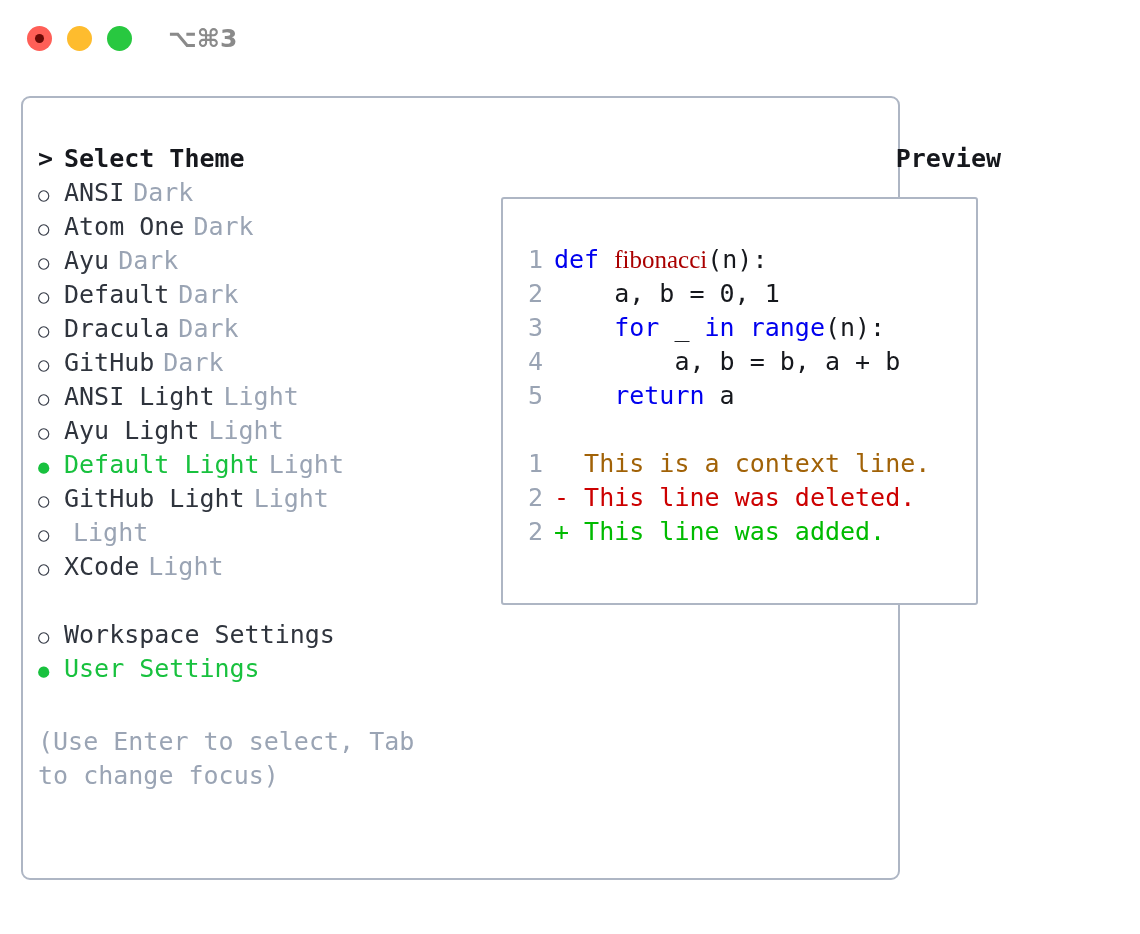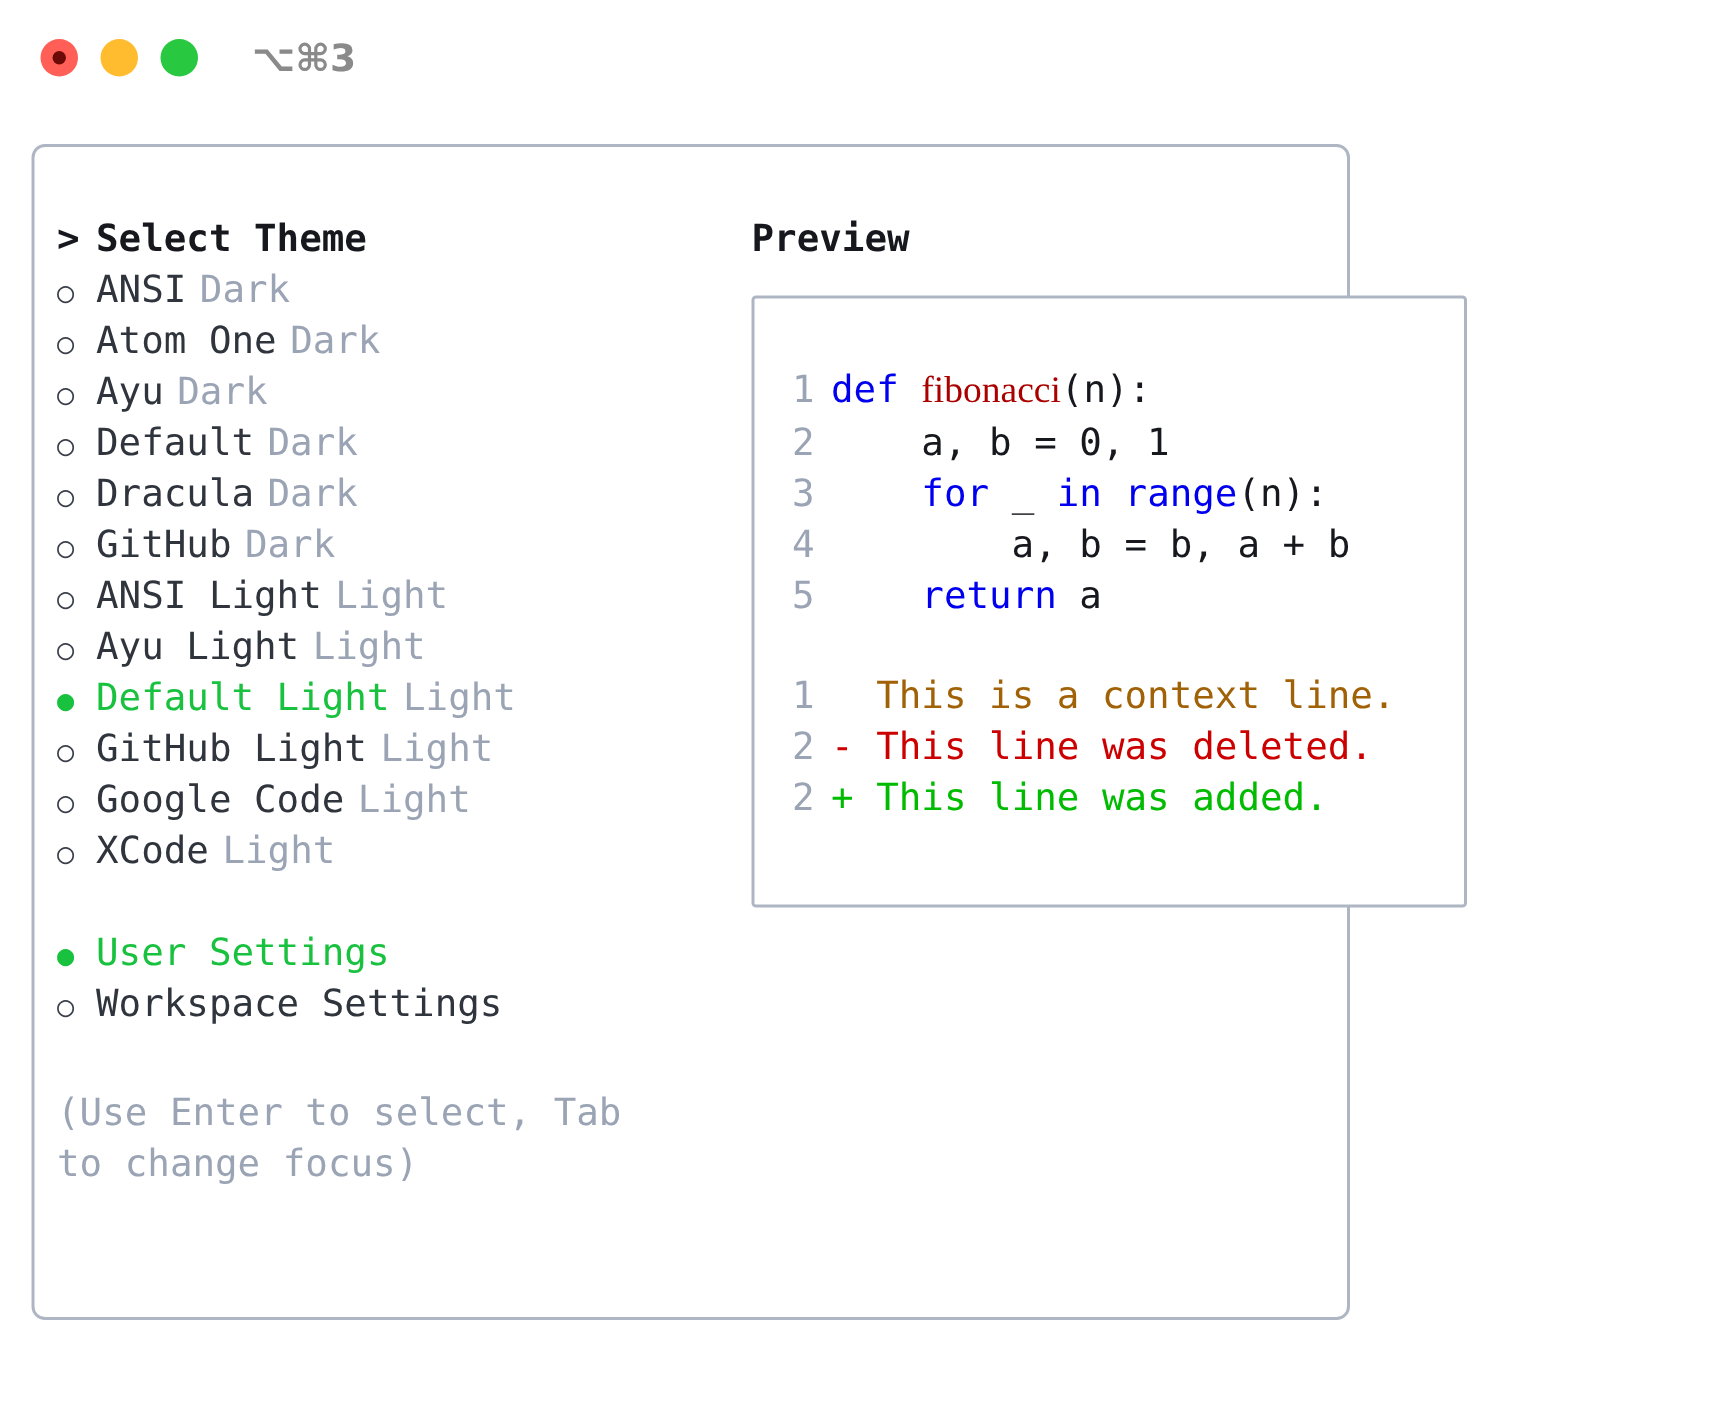--- a/index.html
+++ b/index.html
@@ -155,20 +155,21 @@
     top: 44px;
     width: 500px;
   }
 
   #preview-title {
     font-size: 25px;
     line-height: 34px;
     font-weight: 700;
     color: #16181d;
     margin: 0 0 21px 0;
+    text-align: right;
   }
 
   #preview-box {
     position: relative;
     width: 477px;
     height: 408px;
     border: 2px solid #aeb6c4;
     border-radius: 3px;
     box-sizing: border-box;
     background: #ffffff;
@@ -233,30 +234,30 @@
           <div class="row"><span class="bullet bullet-empty"></span><span class="row-name">ANSI</span><span class="row-tag">Dark</span></div>
           <div class="row"><span class="bullet bullet-empty"></span><span class="row-name">Atom One</span><span class="row-tag">Dark</span></div>
           <div class="row"><span class="bullet bullet-empty"></span><span class="row-name">Ayu</span><span class="row-tag">Dark</span></div>
           <div class="row"><span class="bullet bullet-empty"></span><span class="row-name">Default</span><span class="row-tag">Dark</span></div>
           <div class="row"><span class="bullet bullet-empty"></span><span class="row-name">Dracula</span><span class="row-tag">Dark</span></div>
           <div class="row"><span class="bullet bullet-empty"></span><span class="row-name">GitHub</span><span class="row-tag">Dark</span></div>
           <div class="row"><span class="bullet bullet-empty"></span><span class="row-name">ANSI Light</span><span class="row-tag">Light</span></div>
           <div class="row"><span class="bullet bullet-empty"></span><span class="row-name">Ayu Light</span><span class="row-tag">Light</span></div>
           <div class="row"><span class="bullet bullet-filled"></span><span class="row-name-selected">Default Light</span><span class="row-tag">Light</span></div>
           <div class="row"><span class="bullet bullet-empty"></span><span class="row-name">GitHub Light</span><span class="row-tag">Light</span></div>
-          <div class="row"><span class="bullet bullet-empty"></span><span class="row-name">Google Code</span><span class="row-tag">Light</span></div>
+          <div class="row"><span class="bullet bullet-empty"></span><span class="row-tag">Light</span></div>
           <div class="row"><span class="bullet bullet-empty"></span><span class="row-name">XCode</span><span class="row-tag">Light</span></div>
         </div>
 
       <div class="section-gap"></div>
 
 
       <div id="apply-items">
+          <div class="row"><span class="bullet bullet-empty"></span><span class="row-name">Workspace Settings</span></div>
           <div class="row"><span class="bullet bullet-filled"></span><span class="row-name-selected">User Settings</span></div>
-          <div class="row"><span class="bullet bullet-empty"></span><span class="row-name">Workspace Settings</span></div>
         </div>
     </div>
 
     <div id="hint-text">(Use Enter to select, Tab to change focus)</div>
 
     <div id="preview-column">
       <div id="preview-title">Preview</div>
 
       <div id="preview-box">
         <div id="code-block"><div class="code-row"><span class="lineno">1</span><span><span class="tok-kw">def </span><span class="tok-fn">fibonacci</span><span class="tok-plain">(n):</span></span></div><div class="code-row"><span class="lineno">2</span><span><span class="tok-plain">    a, b = 0, 1</span></span></div><div class="code-row"><span class="lineno">3</span><span><span class="tok-plain">    </span><span class="tok-kw">for</span><span class="tok-plain"> _ </span><span class="tok-kw">in</span><span class="tok-plain"> </span><span class="tok-kw">range</span><span class="tok-plain">(n):</span></span></div><div class="code-row"><span class="lineno">4</span><span><span class="tok-plain">        a, b = b, a + b</span></span></div><div class="code-row"><span class="lineno">5</span><span><span class="tok-plain">    </span><span class="tok-kw">return</span><span class="tok-plain"> a</span></span></div></div>

